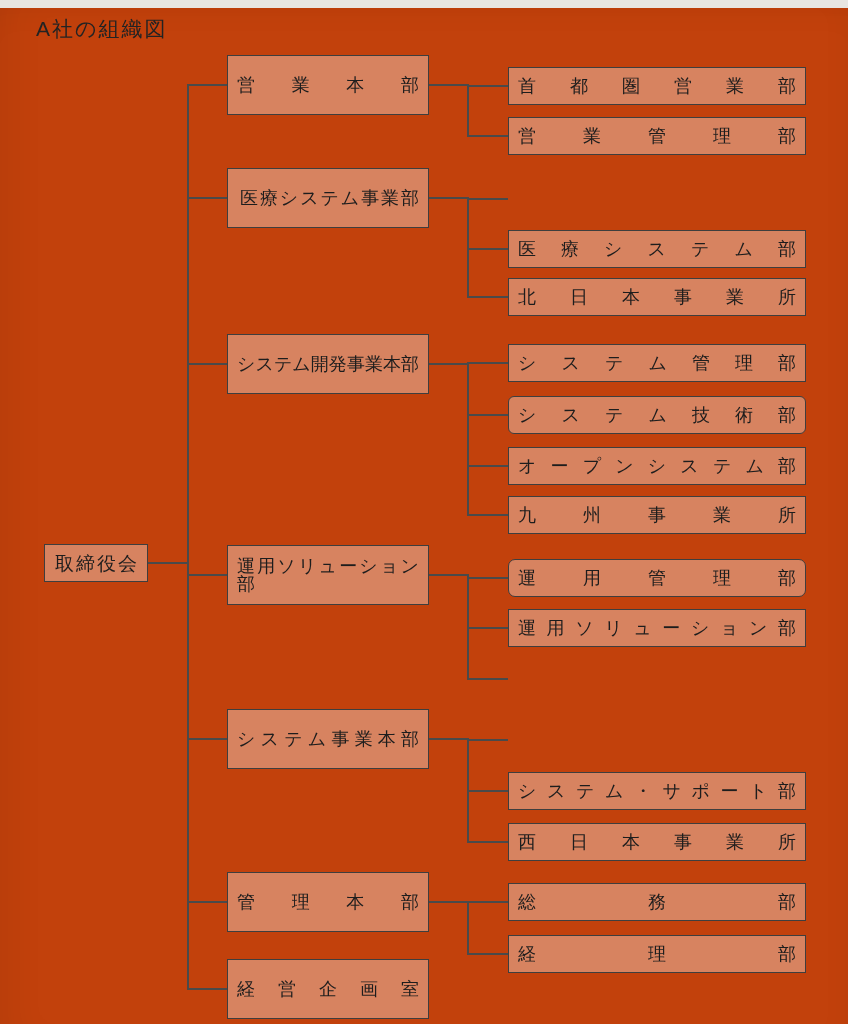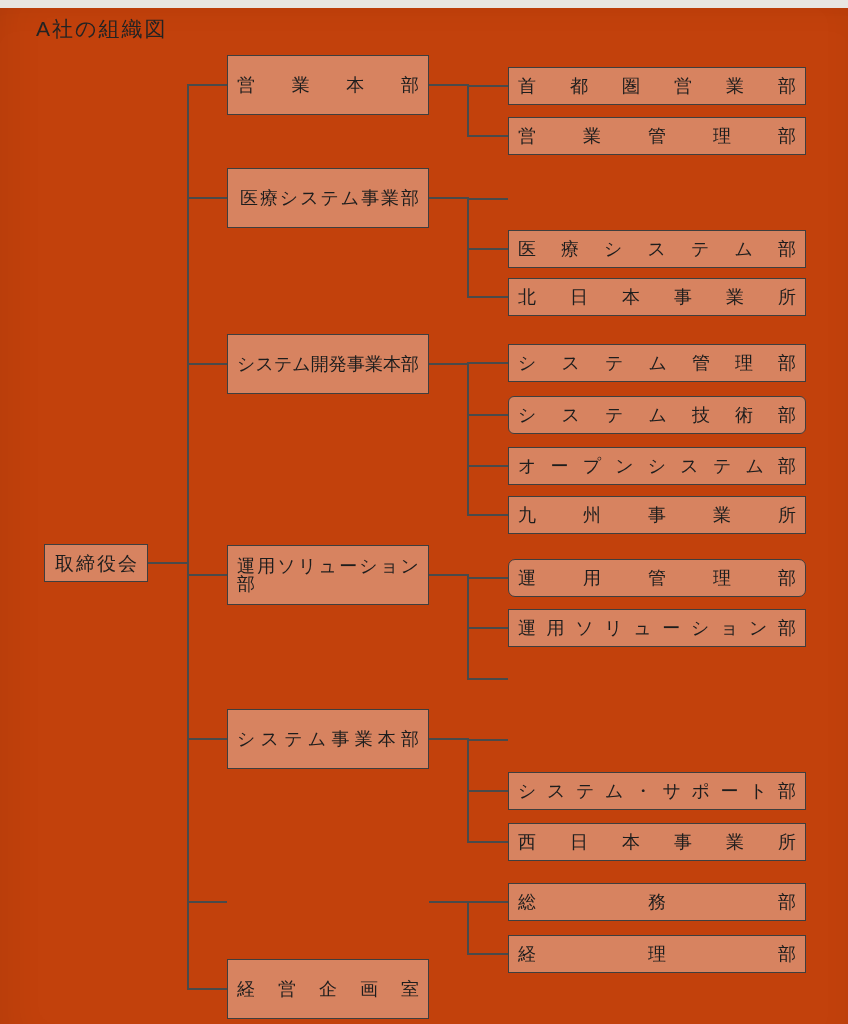--- a/index.html
+++ b/index.html
@@ -64,20 +64,23 @@
       <span>医療システム事業部</span>
     </div>
   <div class="box mid" style="top:326px;">
       <span>システム開発事業本部</span>
     </div>
   <div class="box mid" style="top:537px;">
       <span>運用ソリューション部</span>
     </div>
   <div class="box mid" style="top:701px;">
       <span>システム事業本部</span>
+    </div>
+  <div class="box mid" style="top:864px;">
+      <span>管理本部</span>
     </div>
   <div class="box mid" style="top:951px;">
       <span>経営企画室</span>
     </div>
 
   <div class="hline" style="left:429px; top:76px; width:39px;"></div>
   <div class="vline" style="left:467px; top:76px; height:53px;"></div>
   <div class="hline" style="left:467px; top:77px;  width:41px;"></div>
   <div class="hline" style="left:467px; top:127px; width:41px;"></div>
   <div class="box right" style="top:59px;">

